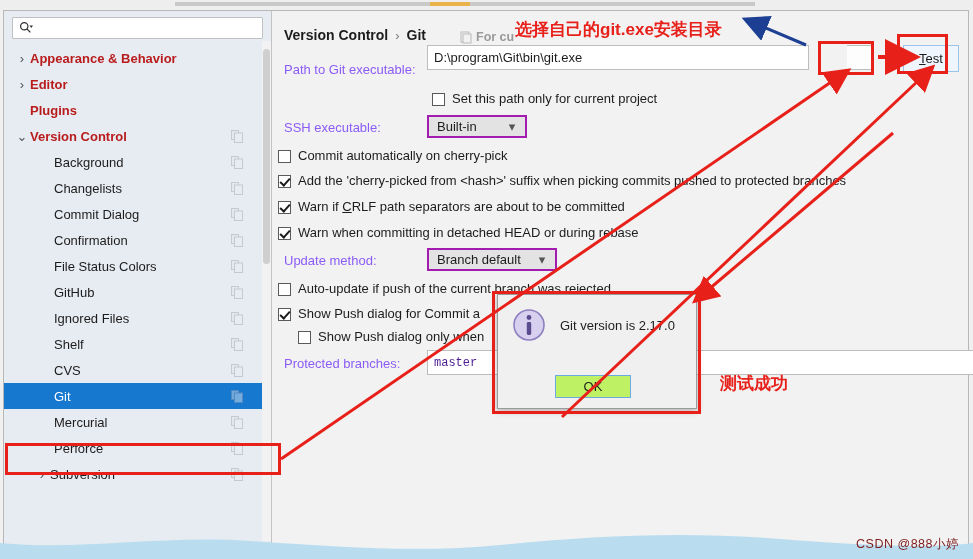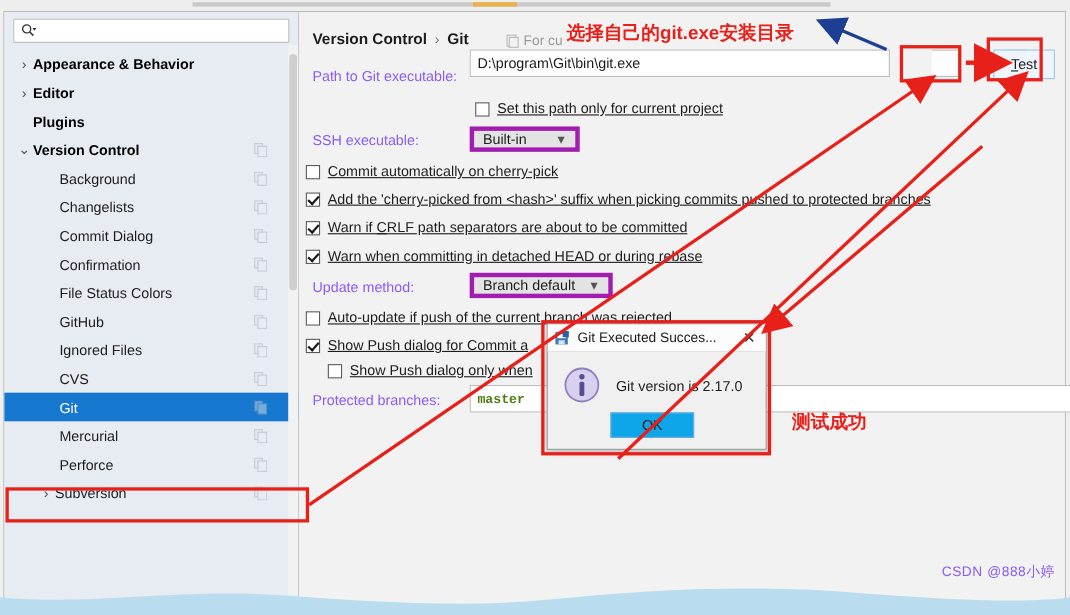--- a/index.html
+++ b/index.html
@@ -32,35 +32,35 @@
     display:flex;align-items:center;padding-left:6px;box-sizing:border-box;
   }
   .mag{width:14px;height:14px;flex:none;}
   .tree{position:relative;margin-top:2px;}
   .row{
     height:26px;display:flex;align-items:center;position:relative;
     padding-left:10px;box-sizing:border-box;cursor:default;
   }
   .row .twisty{width:16px;flex:none;display:flex;align-items:center;justify-content:center;color:#555;}
   .row .lbl{white-space:nowrap;}
-  .row.top > .lbl{font-weight:bold;color:#000000;}
+  .row.top > .lbl{font-weight:bold;color:#b91c1c;}
   .row.child{padding-left:50px;}
   .row.child2{padding-left:30px;}
   .row.selected{background:#1778d0;}
   .row.selected .lbl{color:#ffffff;}
   .pageicon{position:absolute;right:28px;top:7px;width:12px;height:13px;opacity:.45;}
   
   #sbtrack{position:absolute;right:0;top:30px;width:9px;height:500px;background:#f2f2f2;}
   #sbthumb{position:absolute;right:1px;top:38px;width:7px;height:215px;background:#cfcfcf;border-radius:4px;}
 
   
   #content{flex:1;background:#f2f2f2;position:relative;}
   #crumb{position:absolute;left:12px;top:16px;display:flex;align-items:center;gap:7px;font-weight:bold;font-size:14px;}
   #crumb .sep{font-weight:normal;color:#777;font-size:13px;}
-  #hint{position:absolute;left:188px;top:19px;display:flex;align-items:center;gap:4px;color:#9a9a9a;font-size:12.5px;}
+  #hint{position:absolute;left:188px;top:19px;display:flex;align-items:center;gap:4px;color:#9a9a9a;font-size:12.5px;font-weight:bold;}
   .lblright{position:absolute;color:#8b5cf6;}
 
   .fieldrow{position:absolute;display:flex;align-items:center;}
   .textfield{
     background:#ffffff;border:1px solid #bdbdbd;box-sizing:border-box;
     height:25px;display:flex;align-items:center;padding-left:6px;font-size:13px;
   }
   .browsebtn{
     width:22px;height:25px;background:#efefef;border:1px solid #bdbdbd;border-left:none;
     box-sizing:border-box;display:flex;align-items:center;justify-content:center;
@@ -69,74 +69,74 @@
   .blankbtn{
     width:26px;height:25px;background:#fdfdfd;border:1px solid #bdbdbd;border-left:none;box-sizing:border-box;
   }
   #testbtn{
     position:absolute;left:631px;top:34px;width:56px;height:27px;
     background:#eef5fc;border:1px solid #9cc4e8;box-sizing:border-box;
     display:flex;align-items:center;justify-content:center;font-size:13px;
   }
   #testbtn u{text-decoration:underline;}
 
-  .cb{display:flex;align-items:flex-end;position:absolute;text-decoration:underline;}
+  .cb{display:flex;align-items:flex-end;position:absolute;}
   .box{
     width:13px;height:13px;border:1px solid #5a5a5a;background:#fff;box-sizing:border-box;
     flex:none;margin-right:7px;margin-top:1px;position:relative;
   }
   .box.checked:after{
     content:"";position:absolute;left:3px;top:0px;width:4px;height:8px;
     border:solid #1c1c1c;border-width:0 2px 2px 0;transform:rotate(42deg);
   }
   .cbtext{white-space:nowrap;font-size:13px;}
   .mn{text-decoration:underline;}
 
   .combo{
-    height:23px;background:#e3e3e3;border:4px solid #a21caf;box-sizing:border-box;
+    height:23px;background:#e3e3e3;border:2px solid #a21caf;box-sizing:border-box;
     display:flex;align-items:center;padding:0 6px 0 8px;font-size:13px;position:absolute;
   }
   .combo .cv{flex:1;white-space:nowrap;}
   .combo .chev{width:14px;display:flex;justify-content:center;color:#555;}
 
   #protfield{
     position:absolute;left:155px;top:339px;width:679px;height:25px;
     background:#fff;border:1px solid #bdbdbd;box-sizing:border-box;
     display:flex;align-items:center;padding-left:6px;
   }
-  #protval{font-family:"Liberation Mono","DejaVu Sans Mono",monospace;font-size:12px;color:#4d7c0f;font-weight:bold;}
+  #protval{font-family:"Liberation Mono","DejaVu Sans Mono",monospace;font-size:12px;color:#4c1d95;}
 
   
   #dialog{
     position:absolute;left:497px;top:294px;width:200px;height:115px;
     background:#f0f0f0;border:1px solid #9a9a9a;box-sizing:border-box;
     box-shadow:0 2px 7px rgba(0,0,0,.28);
   }
   #dlgtitlebar{
     height:25px;background:#fcfcfc;border-bottom:1px solid #e2e2e2;
     display:flex;align-items:center;padding:0 6px;box-sizing:border-box;
   }
   #dlgtitle{flex:1;margin-left:6px;font-size:12.5px;color:#1c1c1c;white-space:nowrap;overflow:hidden;}
   #dlgclose{width:18px;text-align:center;color:#333;font-size:14px;line-height:1;cursor:pointer;}
   #dlgbody{display:flex;align-items:center;padding:13px 10px 0 14px;}
   #dlgmsg{margin-left:14px;font-size:13px;white-space:nowrap;}
   #okbtn{
     position:absolute;left:57px;top:80px;width:76px;height:23px;
-    background:#0ea5e9;border:1px solid #6ba9e0;box-sizing:border-box;
+    background:#bef264;border:1px solid #6ba9e0;box-sizing:border-box;
     display:flex;align-items:center;justify-content:center;font-size:13px;
   }
 
   
   .annbox{position:absolute;border:3px solid #e8201a;box-sizing:border-box;pointer-events:none;}
   .anntext{position:absolute;color:#e8201a;font-weight:bold;white-space:nowrap;pointer-events:none;}
   #annsvg{position:absolute;left:0;top:0;width:973px;height:559px;pointer-events:none;}
 
   
   #wave{position:absolute;left:0;bottom:0;width:973px;height:30px;pointer-events:none;}
-  #watermark{position:absolute;right:14px;bottom:30px;color:#8b5cf6;font-size:12.5px;letter-spacing:.5px;}
+  #watermark{position:absolute;right:14px;bottom:6px;color:#7f1d1d;font-size:12.5px;letter-spacing:.5px;}
 </style>
 </head>
 <body>
 
 <div id="topstrip">
   <div class="bar"></div>
   <div class="tabhl"></div>
 </div>
 
 <div id="window">
@@ -216,20 +216,27 @@
           </svg>
         </div>
         <div class="row child">
           <span class="lbl">Ignored Files</span>
           <svg class="pageicon" viewBox="0 0 12 13">
             <rect x="0.5" y="0.5" width="7" height="9" fill="#dfe3ea" stroke="#9aa3b0"></rect>
             <rect x="3.5" y="3" width="8" height="9.5" fill="#e9edf3" stroke="#9aa3b0"></rect>
           </svg>
         </div>
         <div class="row child">
+          <span class="lbl">Shelf</span>
+          <svg class="pageicon" viewBox="0 0 12 13">
+            <rect x="0.5" y="0.5" width="7" height="9" fill="#dfe3ea" stroke="#9aa3b0"></rect>
+            <rect x="3.5" y="3" width="8" height="9.5" fill="#e9edf3" stroke="#9aa3b0"></rect>
+          </svg>
+        </div>
+        <div class="row child">
           <span class="lbl">CVS</span>
           <svg class="pageicon" viewBox="0 0 12 13">
             <rect x="0.5" y="0.5" width="7" height="9" fill="#dfe3ea" stroke="#9aa3b0"></rect>
             <rect x="3.5" y="3" width="8" height="9.5" fill="#e9edf3" stroke="#9aa3b0"></rect>
           </svg>
         </div>
         <div class="row child selected">
           <span class="lbl">Git</span>
           <svg class="pageicon" viewBox="0 0 12 13">
             <rect x="0.5" y="0.5" width="7" height="9" fill="#dfe3ea" stroke="#9aa3b0"></rect>
@@ -345,30 +352,20 @@
     <span class="lblright" style="left:12px;top:345px;">Protected branches:</span>
     <div id="protfield">
       <span id="protval">master</span>
 
     </div>
 
   </div>
 </div>
 
 <div id="dialog">
-  <div id="dlgtitlebar">
-    <svg width="15" height="15" viewBox="0 0 16 16">
-      <rect x="1" y="2" width="12" height="12" fill="#3d79bd"></rect>
-      <rect x="3" y="4" width="8" height="4" fill="#ffffff"></rect>
-      <rect x="4" y="10" width="6" height="4" fill="#d9e4f0"></rect>
-      <rect x="8" y="1" width="6" height="6" fill="#2e5f96"></rect>
-    </svg>
-    <span id="dlgtitle">Git Executed Succes...</span>
-    <span id="dlgclose">✕</span>
-  </div>
   <div id="dlgbody">
     <svg width="34" height="34" viewBox="0 0 34 34">
       <circle cx="17" cy="17" r="15" fill="#d8d0ef" stroke="#8e7fc0" stroke-width="1.6"></circle>
       <circle cx="17" cy="9.5" r="2.4" fill="#5b4b8f"></circle>
       <rect x="14.8" y="14" width="4.4" height="13" rx="1.4" fill="#5b4b8f"></rect>
     </svg>
     <span id="dlgmsg">Git version is 2.17.0</span>
   </div>
   <div id="okbtn">OK</div>
 </div>

